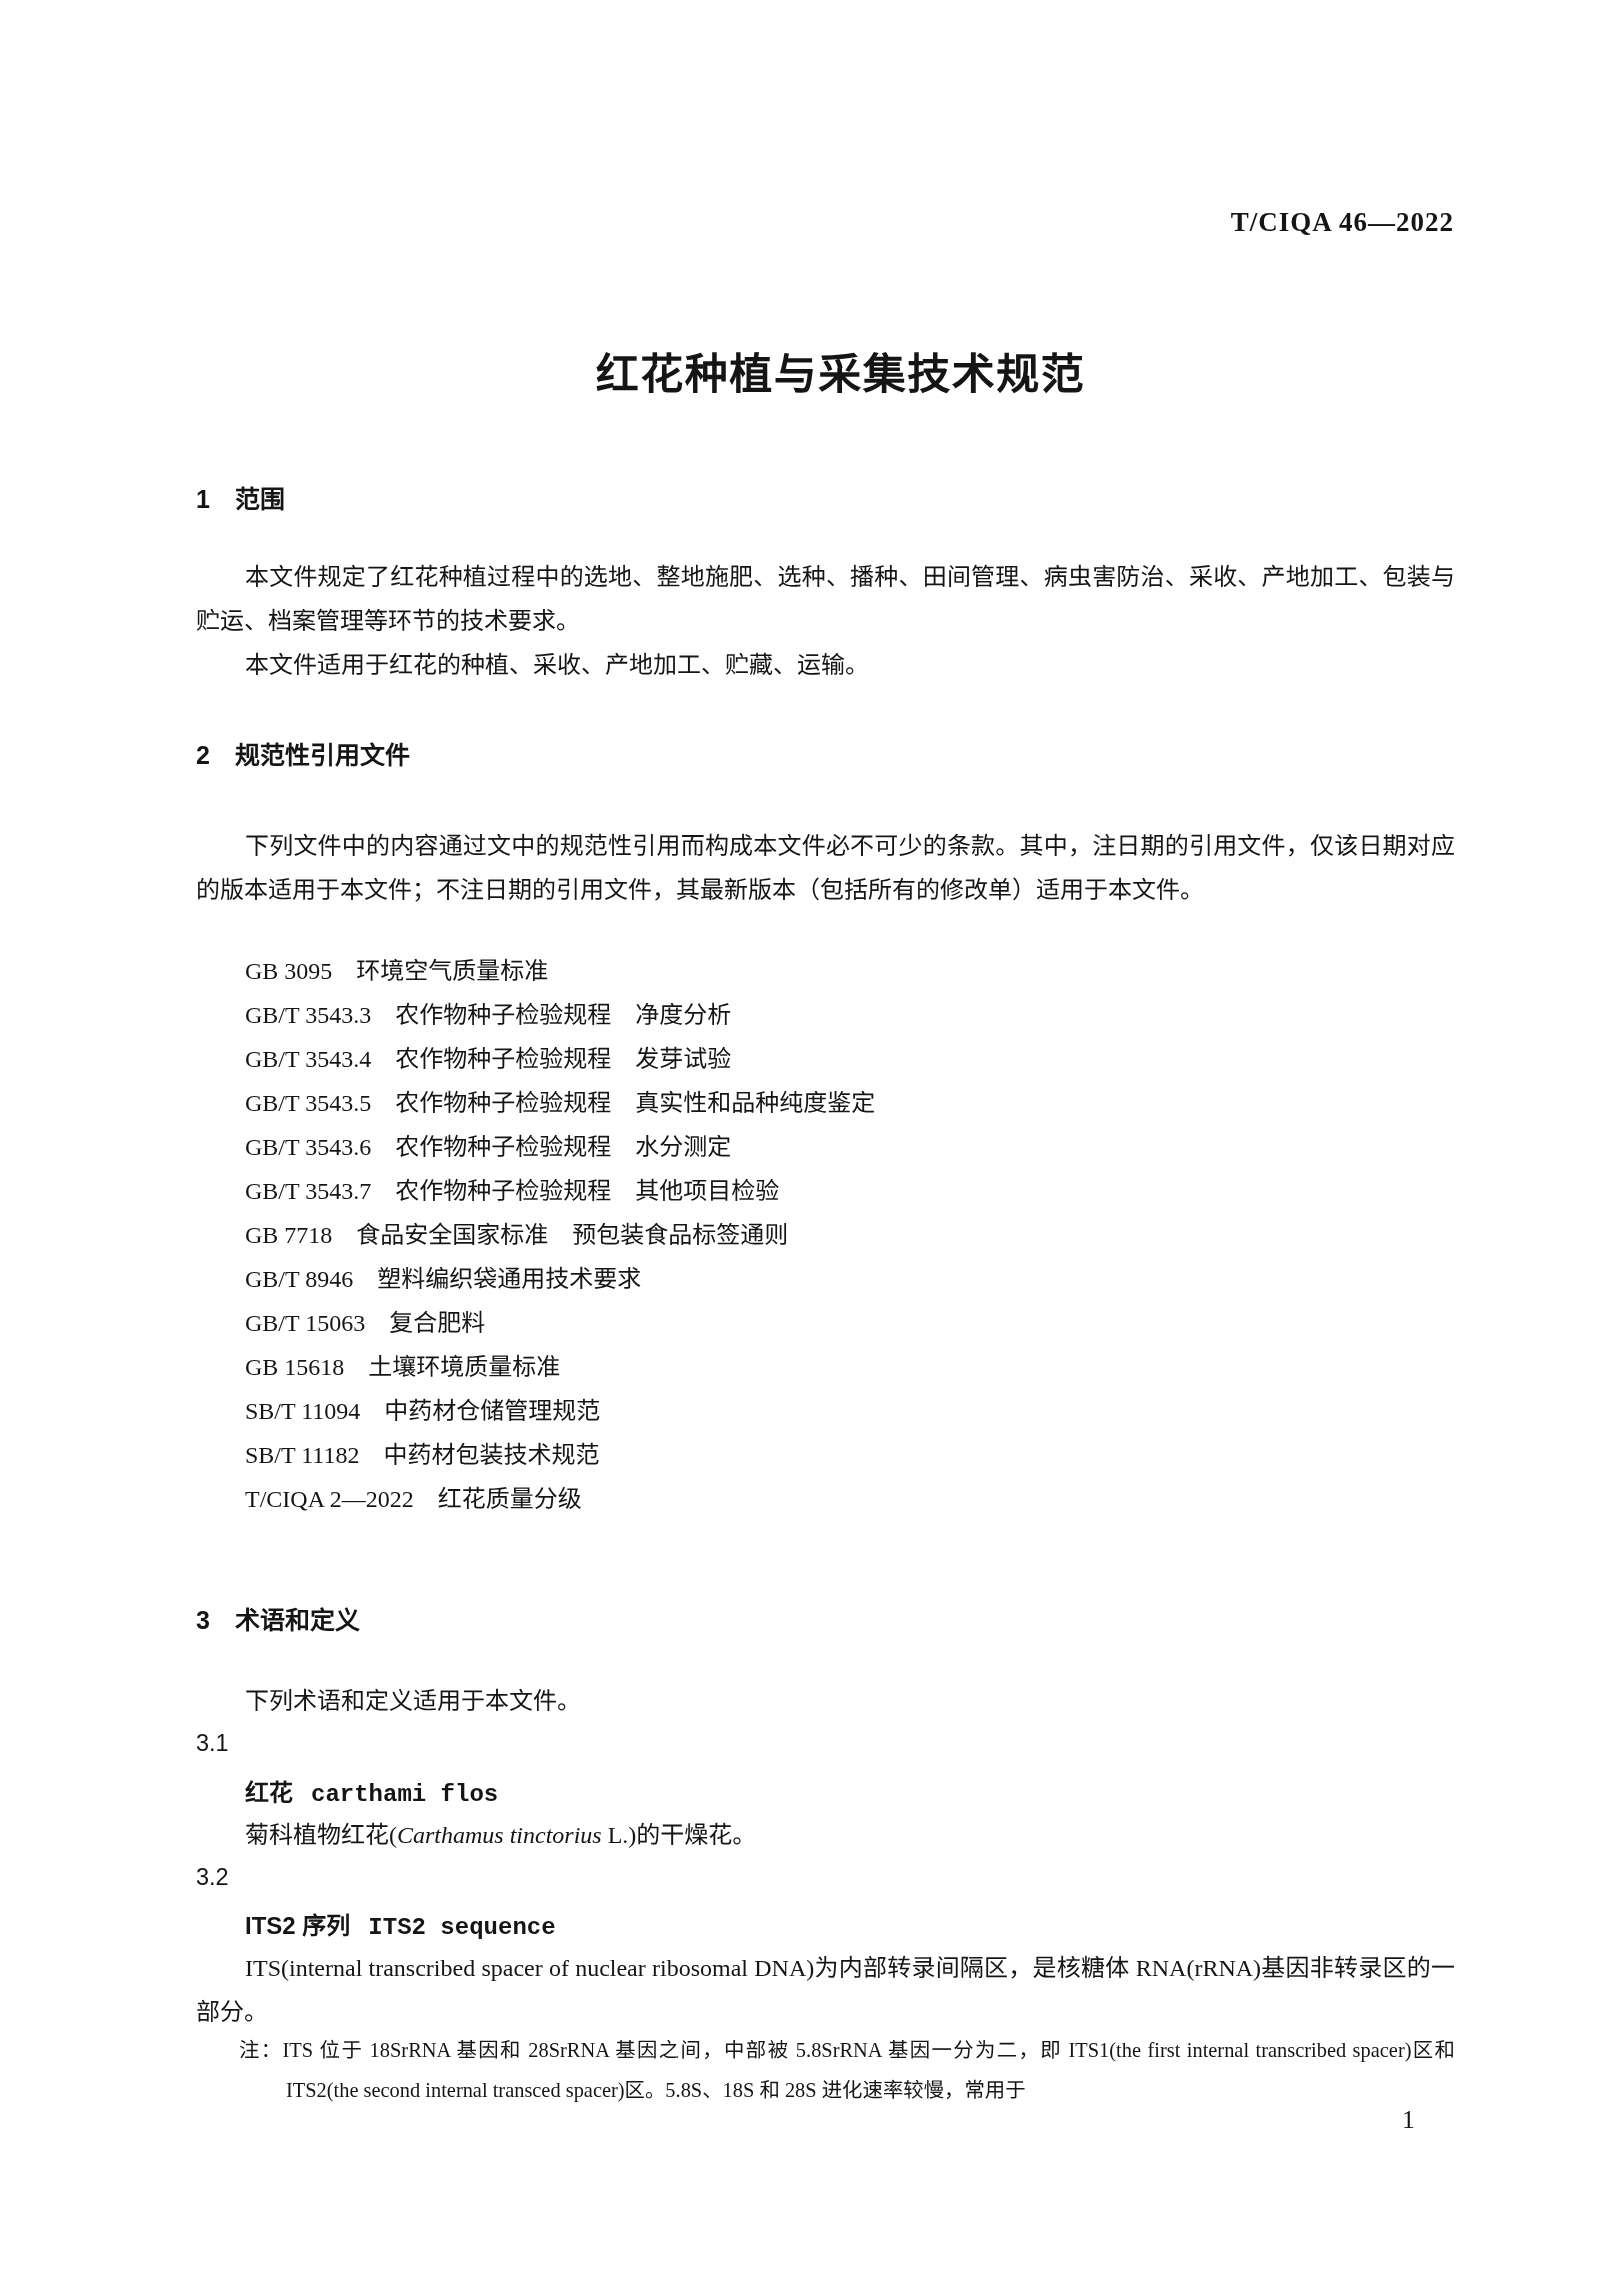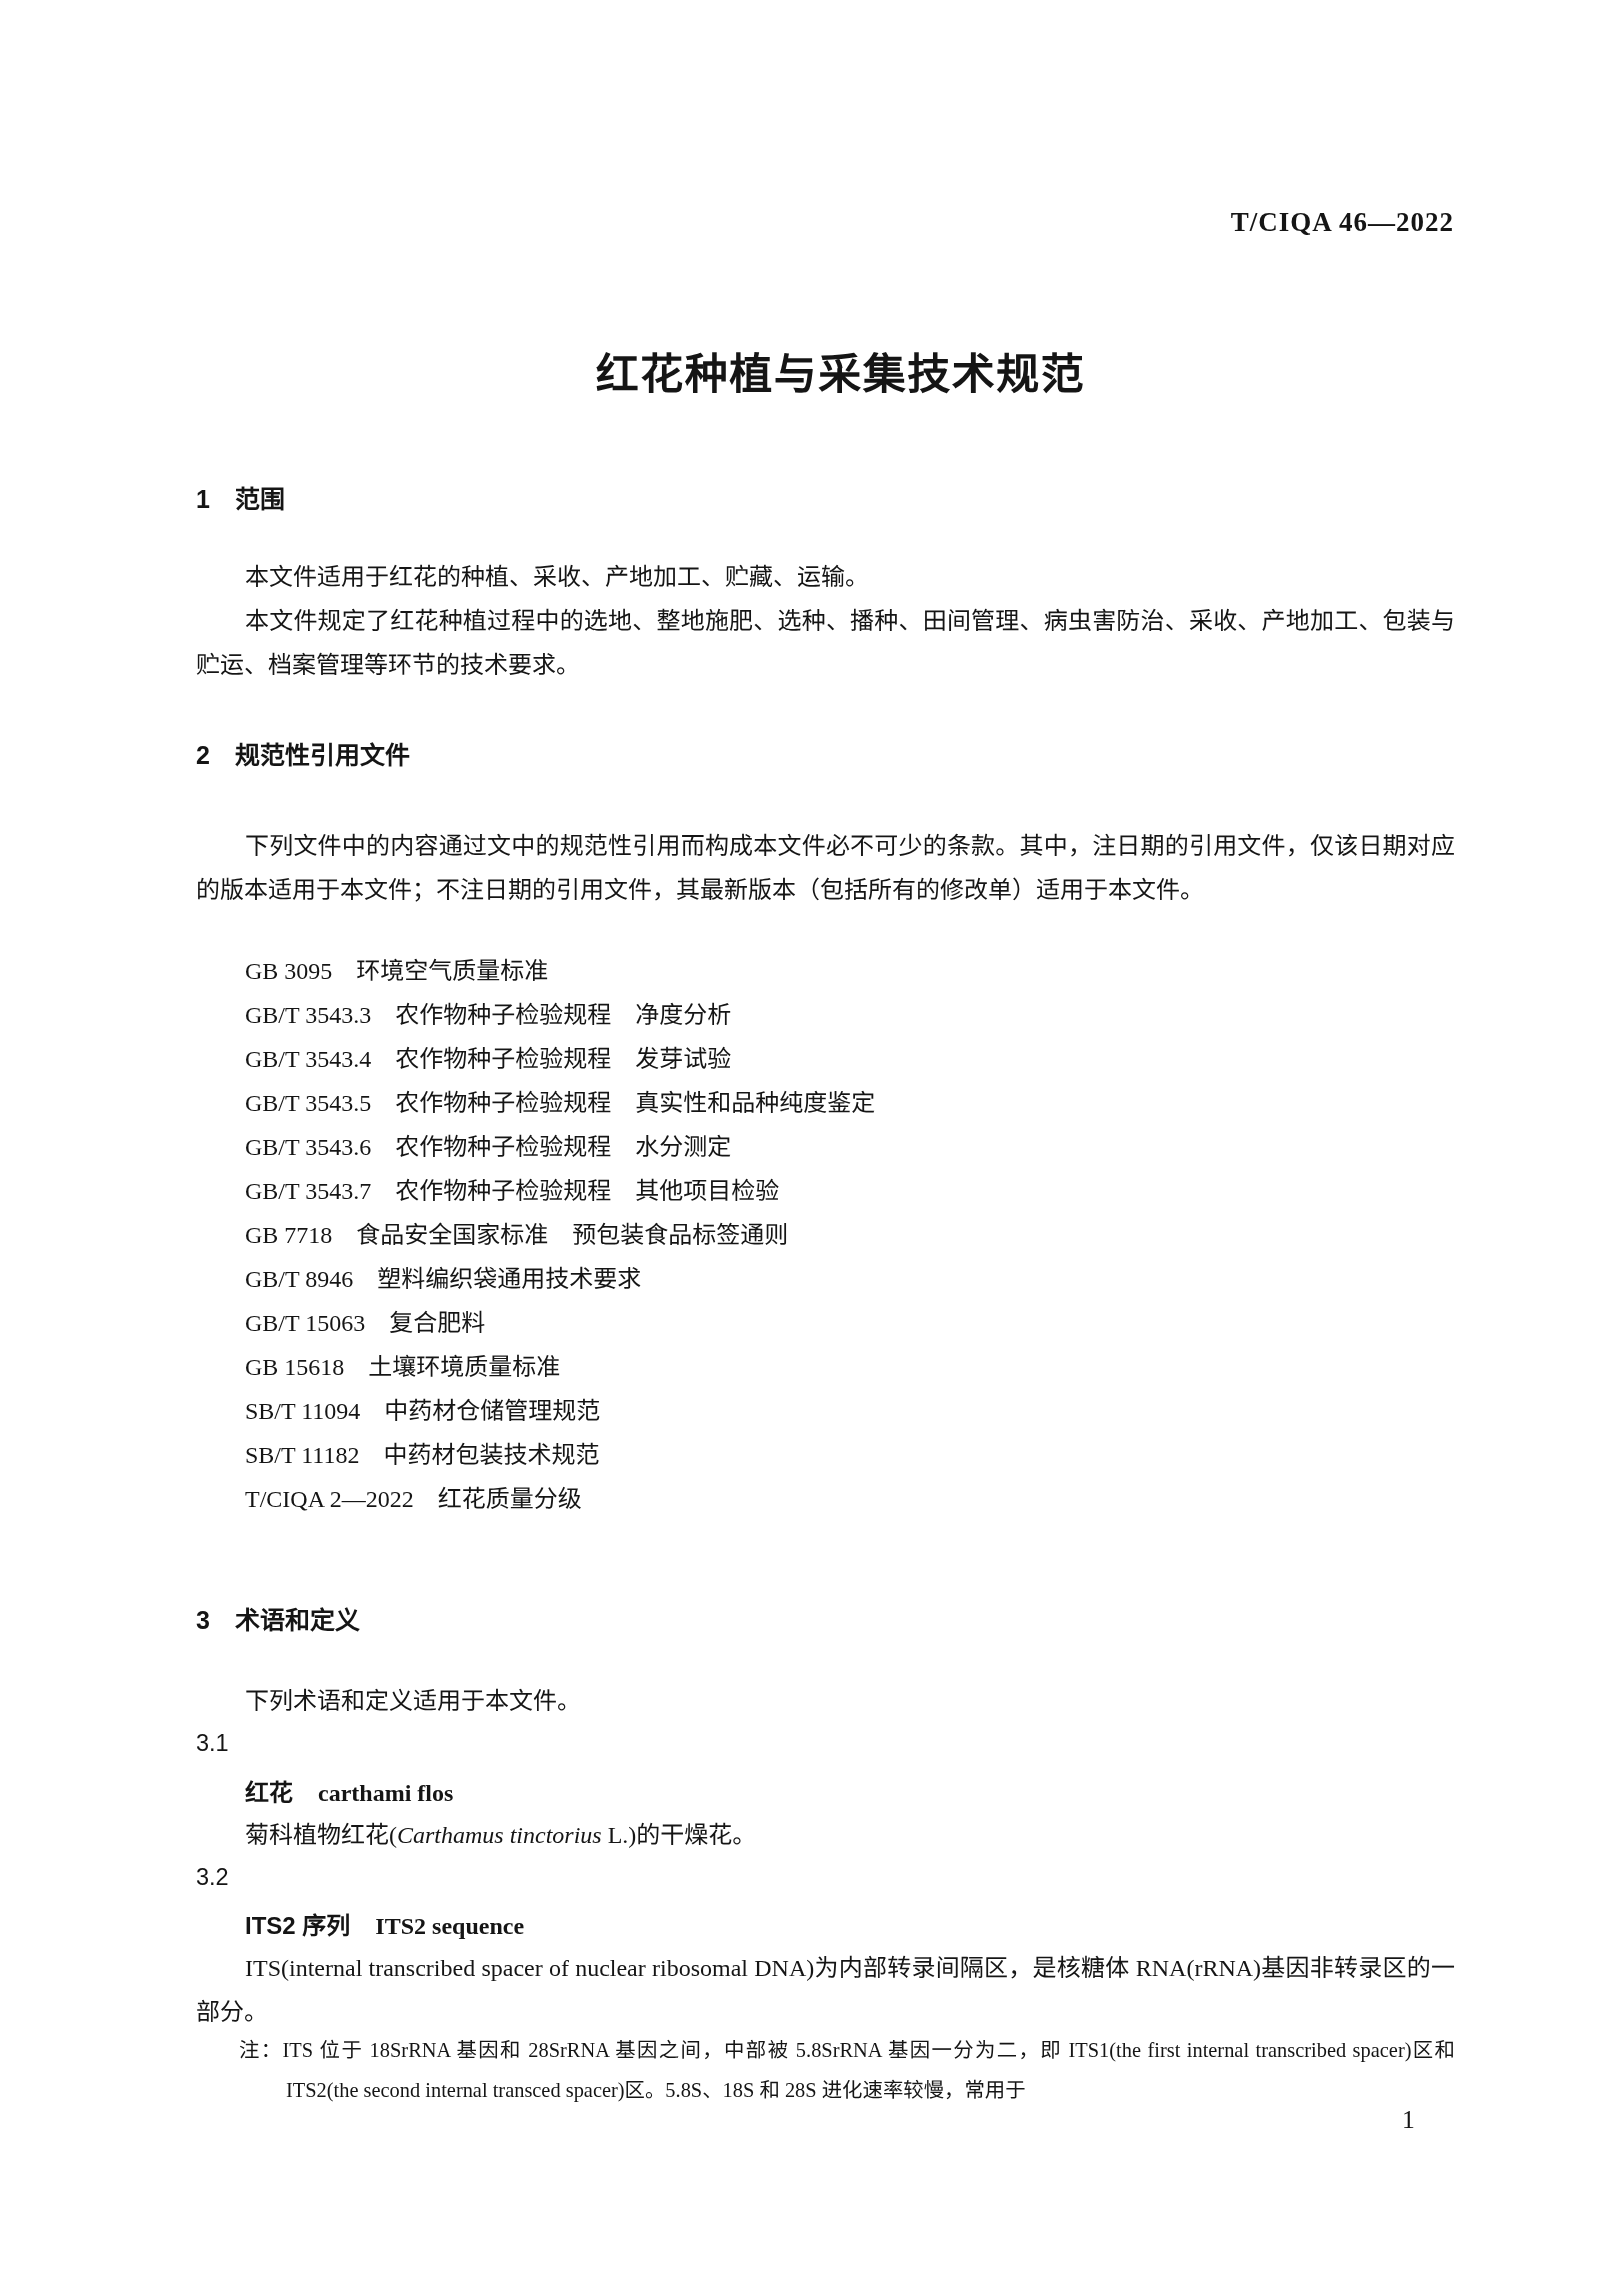--- a/index.html
+++ b/index.html
@@ -47,21 +47,21 @@
     font-family:"Liberation Sans","DejaVu Sans",sans-serif;
     font-size:23.5px;
   }
   .n31{top:1730px;} .n32{top:1864px;}
   .term-line{
     position:absolute;left:245px;
     font-size:24px;font-weight:bold;white-space:nowrap;
   }
   .t1{top:1773px;} .t2{top:1906px;}
   .term-zh{font-family:"Liberation Sans","DejaVu Sans",sans-serif;text-align:right;}
-  .term-en{font-family:Liberation Serif, serif;margin-left:25px;text-align:right;}
+  .term-en{font-family:Liberation Mono, monospace;margin-left:18px;text-align:right;}
   .def1{top:1813px;}
   .latin{font-style:italic;}
   .def2{top:1946px;}
   .note-block{
     position:absolute;left:196px;top:2030px;width:1259px;
     font-size:20.4px;line-height:40px;
     text-align:justify;box-sizing:border-box;
     padding-left:90px;text-indent:-47px;
   }
   .note-label{font-family:"Liberation Sans","DejaVu Sans",sans-serif;}
@@ -75,22 +75,22 @@
 
 <div class="page">
 
   <div class="doc-code">T/CIQA 46—2022</div>
 
   <div class="doc-title">红花种植与采集技术规范</div>
 
   <div class="sec-heading h1">1　范围</div>
 
   <div class="body-block scope">
+    <p>本文件规定了红花种植过程中的选地、整地施肥、选种、播种、田间管理、病虫害防治、采收、产地加工、包装与贮运、档案管理等环节的技术要求。</p>
     <p>本文件适用于红花的种植、采收、产地加工、贮藏、运输。</p>
-    <p>本文件规定了红花种植过程中的选地、整地施肥、选种、播种、田间管理、病虫害防治、采收、产地加工、包装与贮运、档案管理等环节的技术要求。</p>
   </div>
 
   <div class="sec-heading h2">2　规范性引用文件</div>
 
   <div class="body-block refs-intro">
     <p>下列文件中的内容通过文中的规范性引用而构成本文件必不可少的条款。其中，注日期的引用文件，仅该日期对应的版本适用于本文件；不注日期的引用文件，其最新版本（包括所有的修改单）适用于本文件。</p>
   </div>
 
   <div class="body-block refs-list">
     <div class="ref-item">GB 3095　环境空气质量标准</div>

